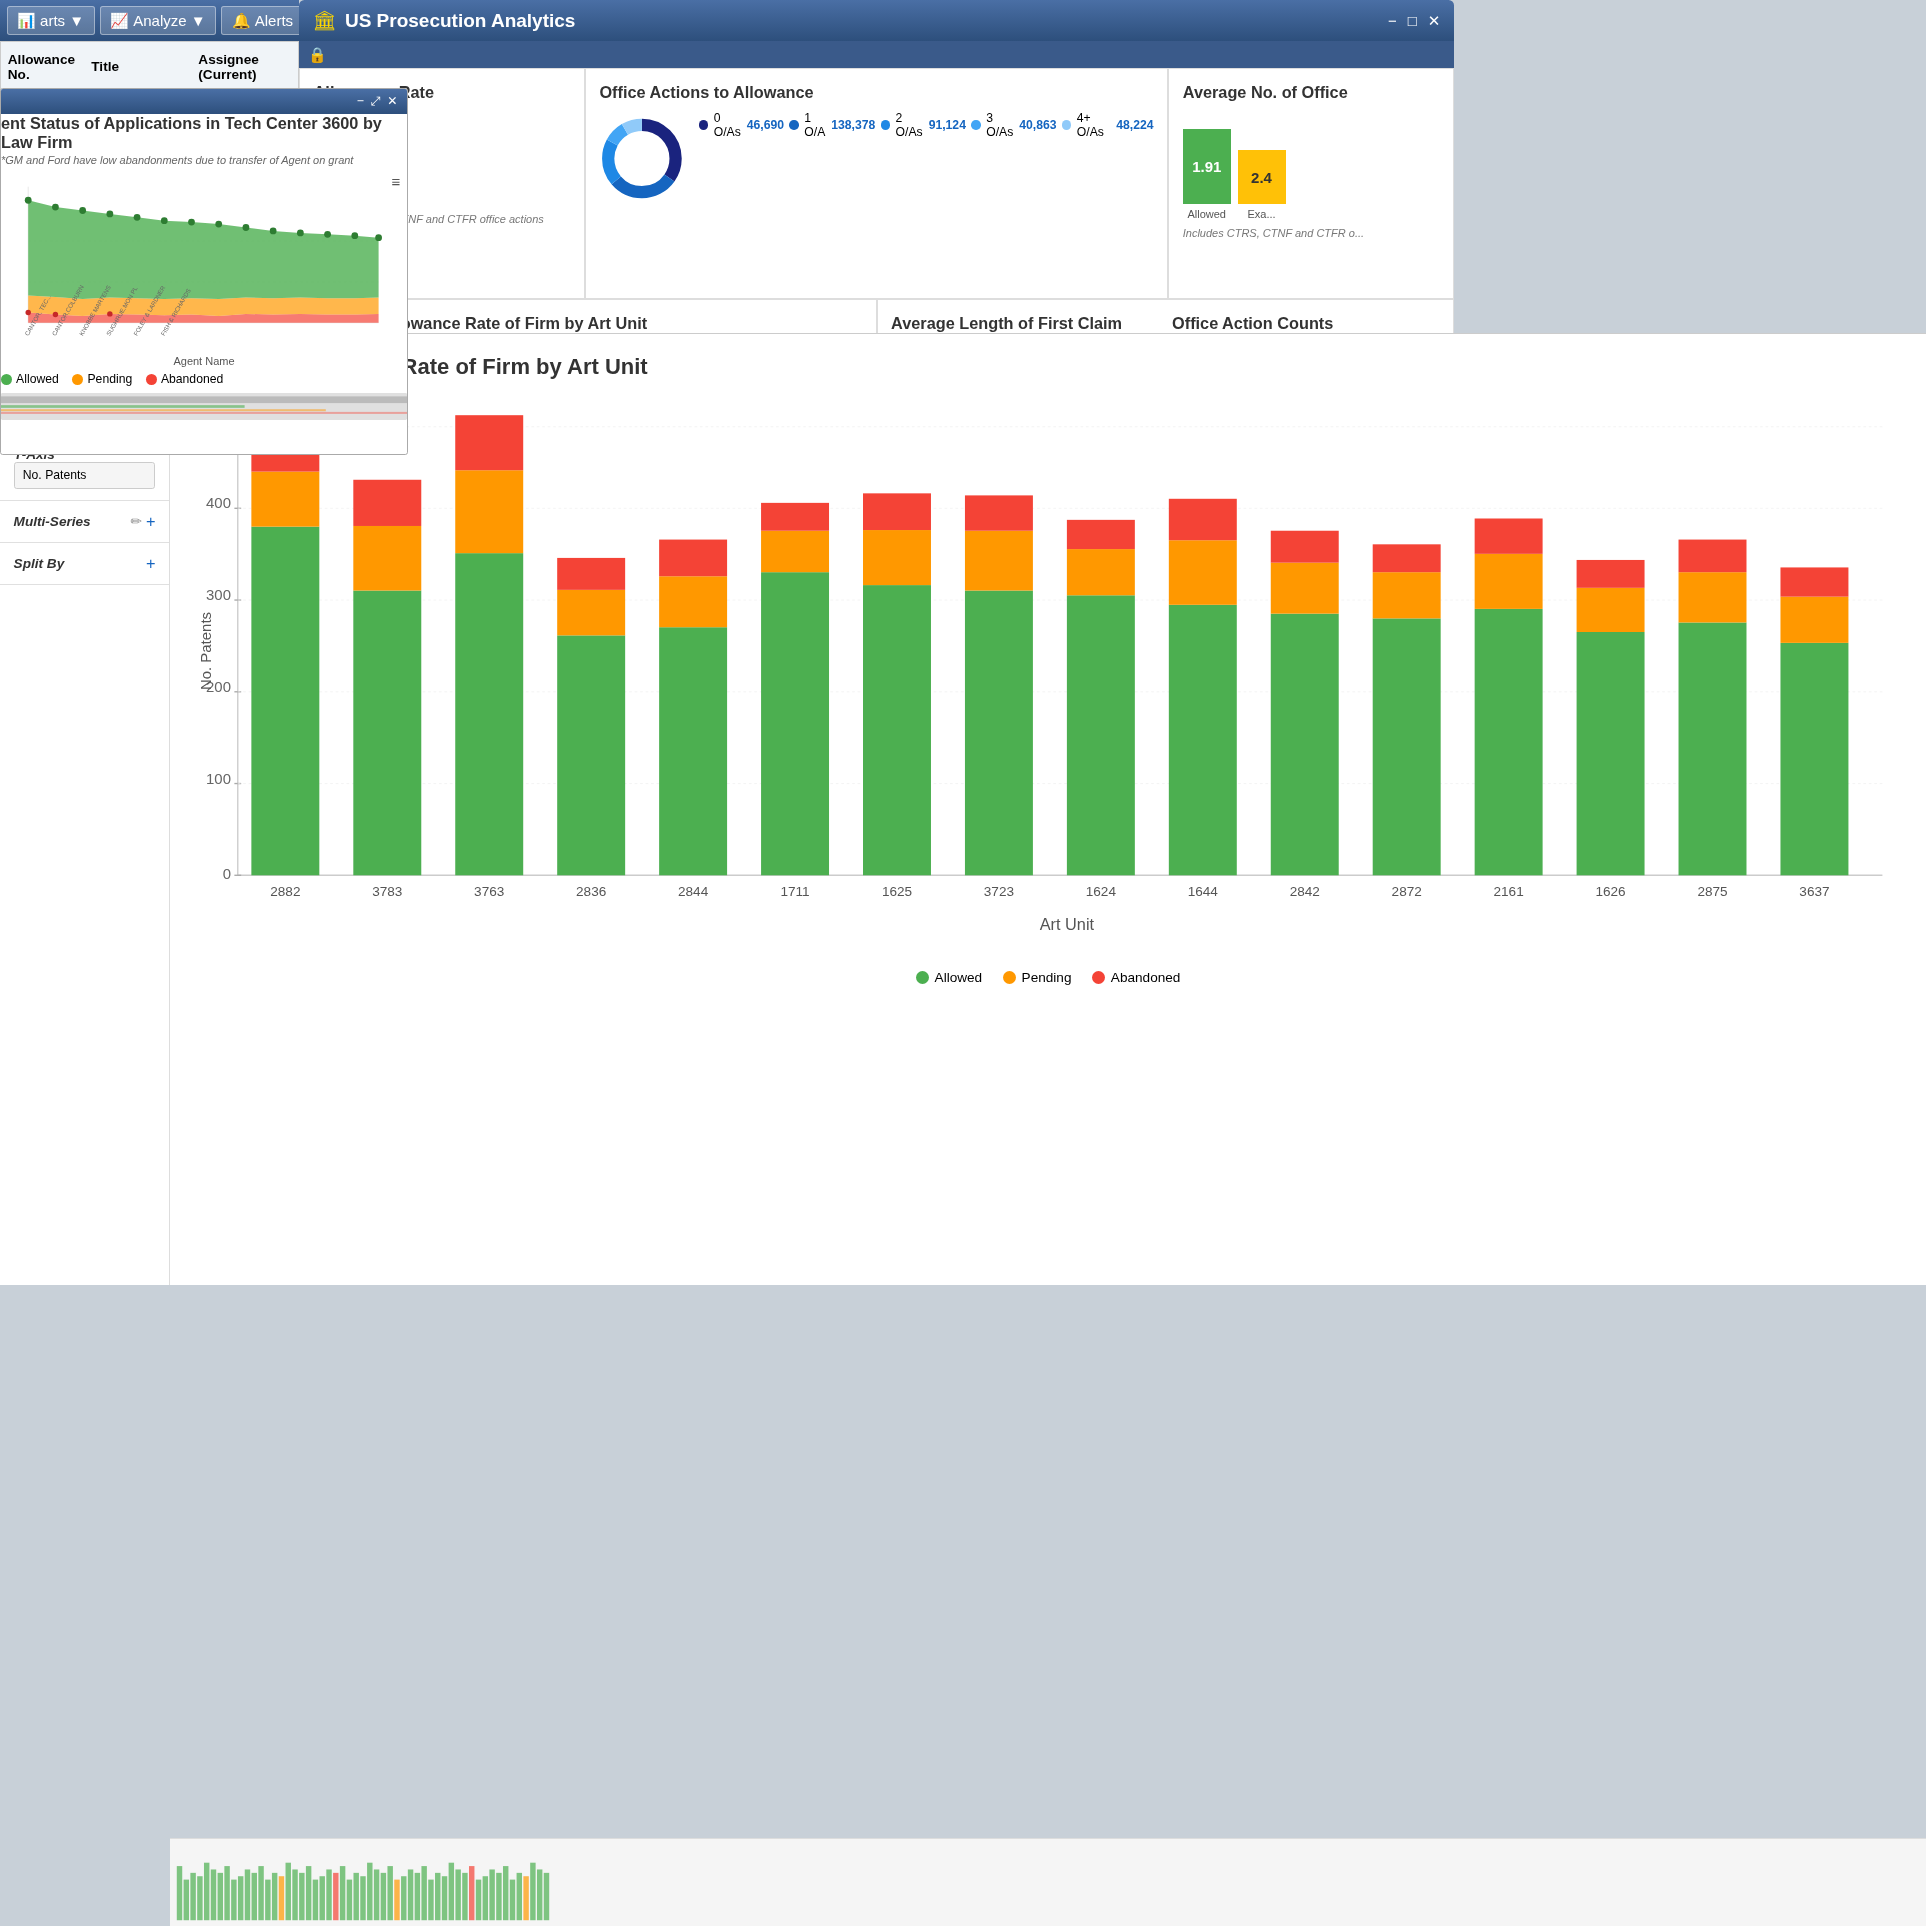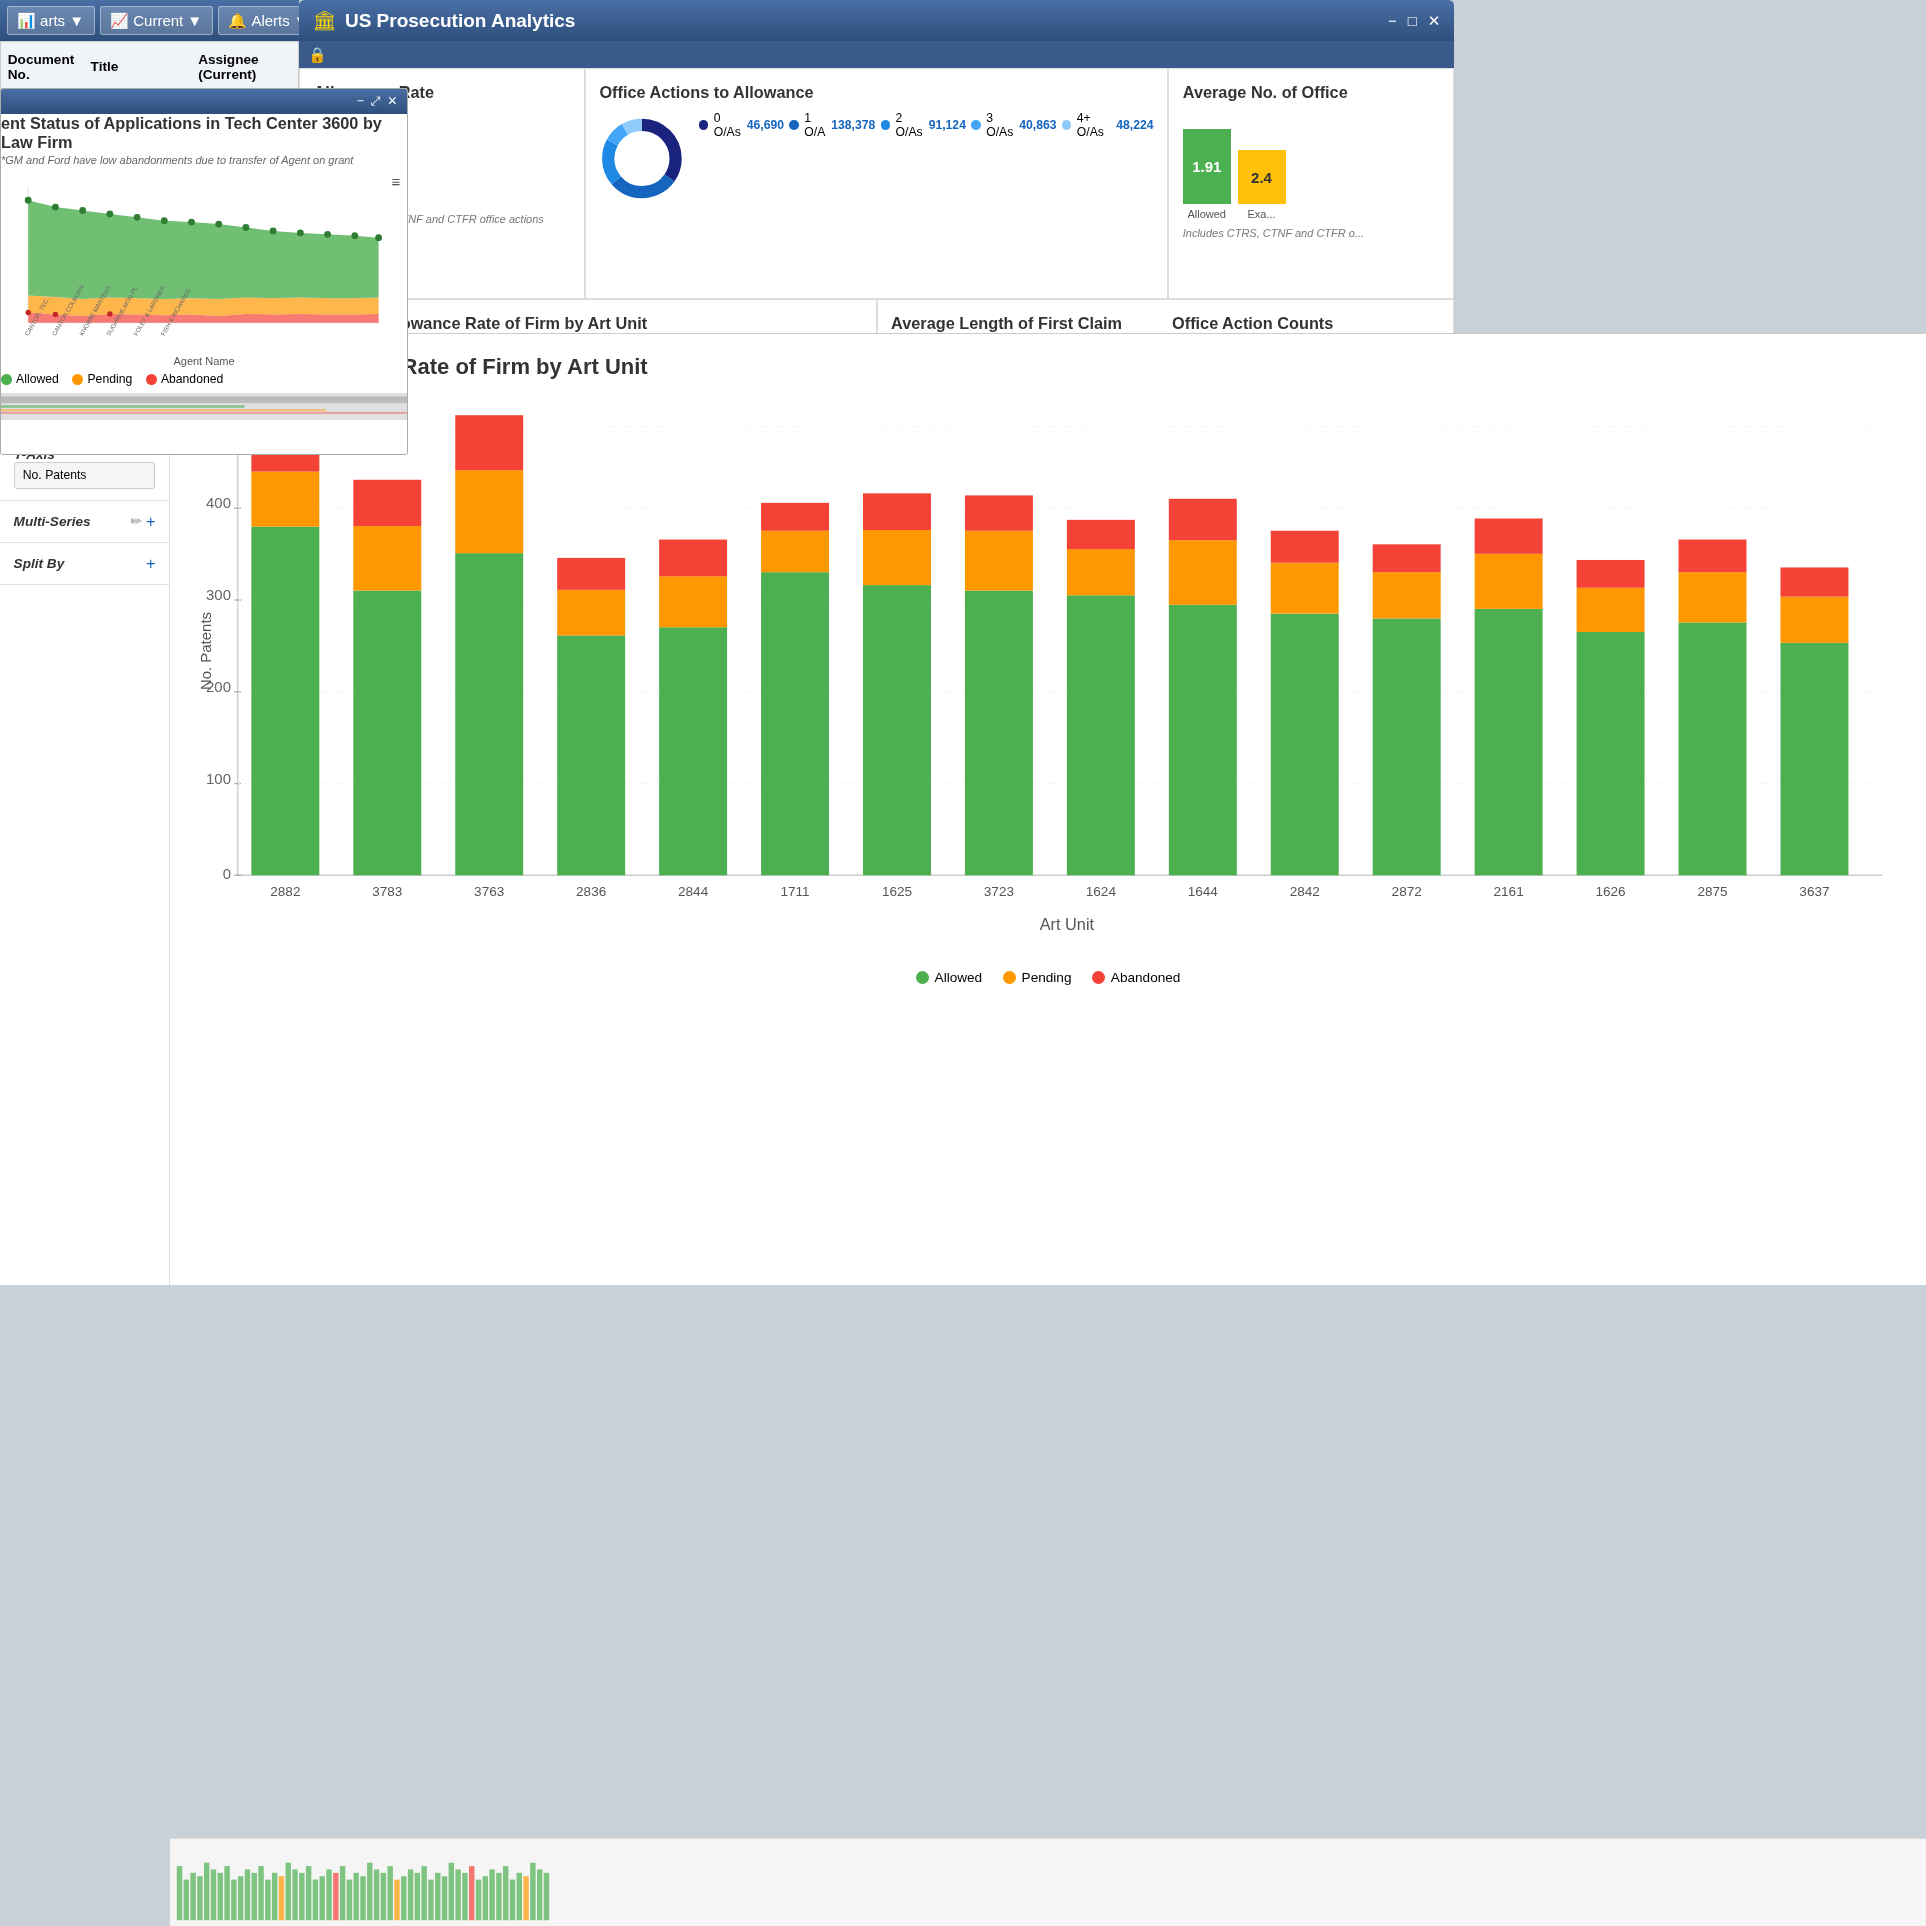--- a/index.html
+++ b/index.html
@@ -250,35 +250,35 @@
 </div>
 
 <div class="top-toolbar">
   <button class="toolbar-btn">
     <span>📊</span>
     <span>arts</span>
     <span>▼</span>
   </button>
   <button class="toolbar-btn">
     <span>📈</span>
-    <span>Current</span>
+    <span>Analyze</span>
     <span>▼</span>
   </button>
   <button class="toolbar-btn">
     <span>🔔</span>
     <span>Alerts</span>
     <span>▼</span>
   </button>
 </div>
 
 <div class="data-panel">
   <table class="data-table">
     <thead>
       <tr>
-        <th>Document No.</th>
+        <th>Allowance No.</th>
         <th>Title</th>
         <th>Assignee (Current)</th>
       </tr>
     </thead>
     <tbody>
       <tr>
         <td><span class="link-text">US9988869 B2</span></td>
         <td>Jarring using controllable powered bidirectional mechanical jar</td>
         <td>HALLIBURTON ENERGY S...</td>
       </tr>

